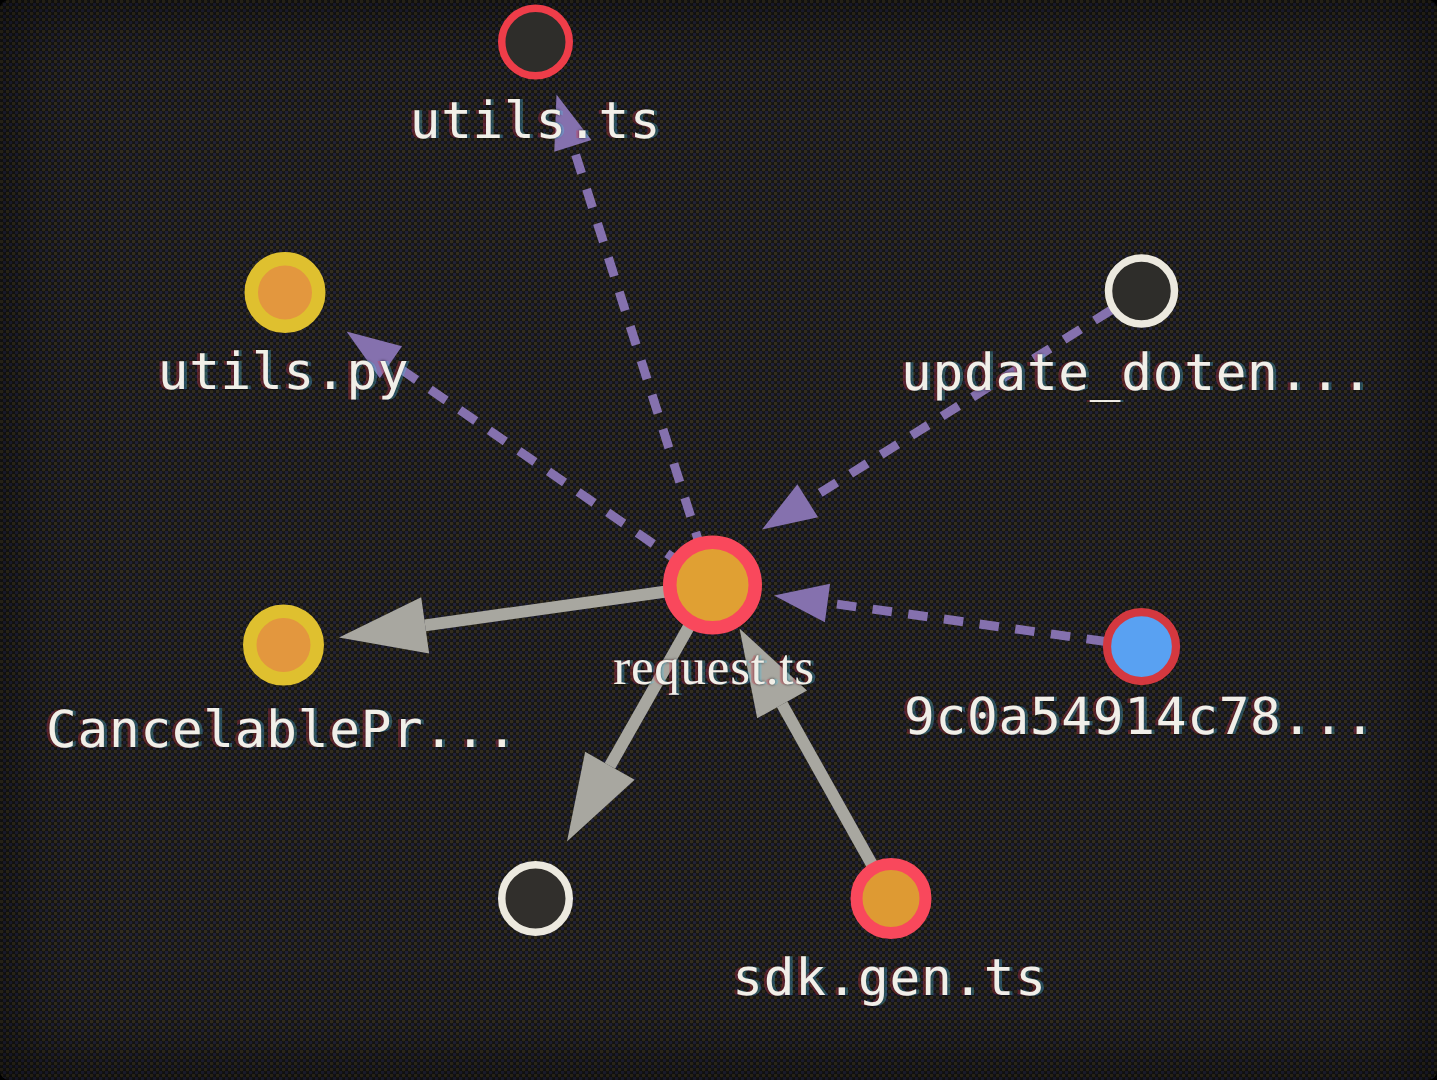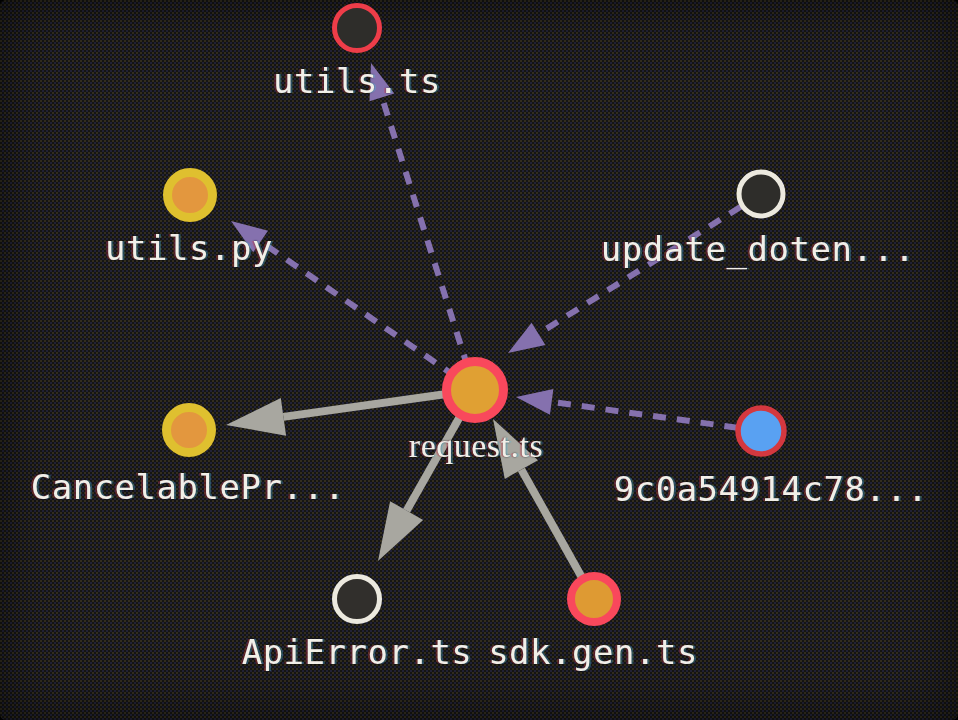--- a/index.html
+++ b/index.html
@@ -83,17 +83,16 @@
         <circle cx="357" cy="599" r="22.5" fill="#312f2c" stroke="#ece9df" stroke-width="5"></circle>
         <circle cx="594" cy="599" r="23" fill="#de9a33" stroke="#f9485c" stroke-width="8"></circle>
       </g>
   </svg>
   <div class="labels-layer">
       <div class="node-label" style="left: 357px; top: 81px;">utils.ts</div>
       <div class="node-label" style="left: 758px; top: 249px;">update_doten...</div>
       <div class="node-label" style="left: 189px; top: 248px;">utils.py</div>
       <div class="node-label" style="left: 476px; top: 446px; font-family: Liberation Serif, serif;">request.ts</div>
       <div class="node-label" style="left: 188px; top: 487px;">CancelablePr...</div>
-      <div class="node-label" style="left: 760px; top: 489px; margin-left: 11px;">9c0a54914c78...</div>
-      <div class="node-label" style="left: 357px; top: 652px;">ApiError.ts</div>
+      <div class="node-label" style="left: 760px; top: 478px;">9c0a54914c78...</div>
       <div class="node-label" style="left: 593px; top: 652px;">sdk.gen.ts</div>
     </div>
 </div>
 
 </body></html>

